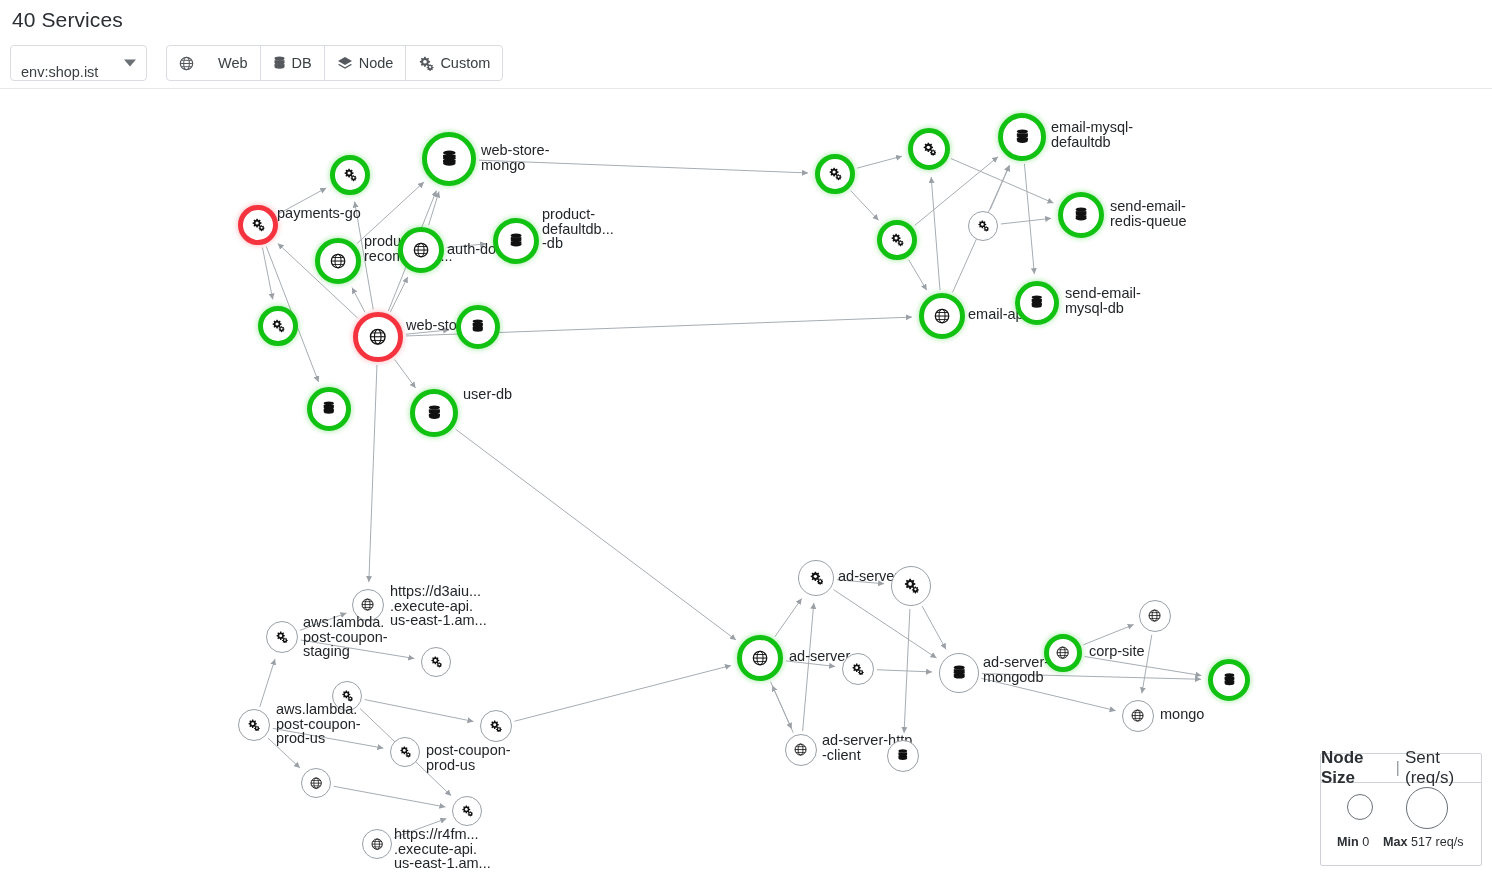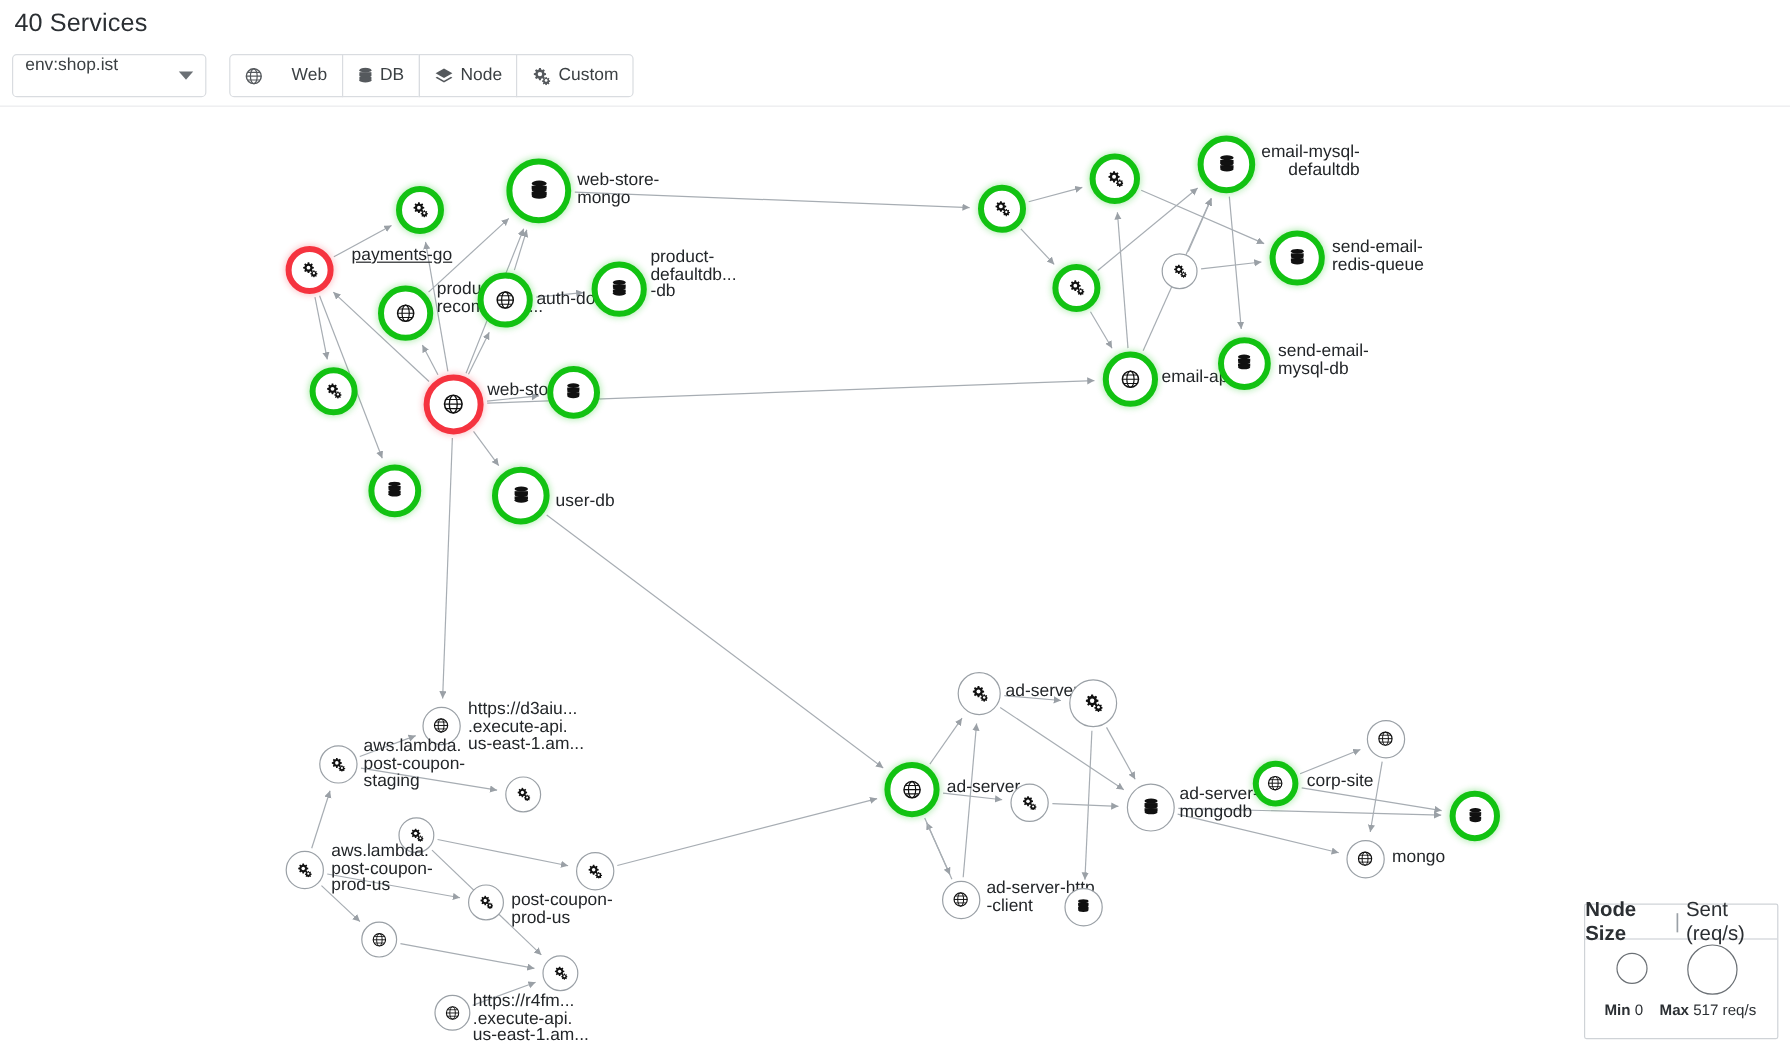--- a/index.html
+++ b/index.html
@@ -14,22 +14,22 @@
 
   
   .header { position:absolute; left:0; top:0; width:1492px; height:89px; background:#fff; }
   .page-title {
     position:absolute; left:12px; top:8px;
     font-size:21px; color:#2b2f33; font-weight:400; letter-spacing:.1px;
   }
   .toolbar { position:absolute; left:10px; top:45px; display:flex; align-items:center; }
 
   .env-select {
-    width:162px; height:36px; border:1px solid #d9dce0; border-radius:4px;
-    background:#fff; display:flex; align-items:flex-start; padding:0 10px;
+    width:137px; height:36px; border:1px solid #d9dce0; border-radius:4px;
+    background:#fff; display:flex; align-items:flex-end; padding:0 10px;
     font-size:14.5px; color:#3b4043; position:relative; cursor:pointer;
   }
   .env-select .caret {
     position:absolute; right:10px; top:50%; transform:translateY(-50%);
     width:0;height:0;border-left:6px solid transparent;border-right:6px solid transparent;
     border-top:7px solid #6b7075;
   }
 
   .btn-group { display:flex; margin-left:19px; }
   .fbtn {
@@ -260,21 +260,21 @@
         <div class="node err" style="left: 258px; top: 136px; width: 40px; height: 40px;">
           <span>
             <svg width="14" height="13.16" viewBox="0 0 16 15">
               <path fill="#111" d="M6.2 0.7 l1.5 0 l.25 1.3 l1.0 .42 l1.07-.77 l1.06 1.06 l-.77 1.07 l.42 1.0 l1.3 .25 l0 1.5 l-1.3 .25 l-.42 1.0 l.77 1.07 l-1.06 1.06 l-1.07-.77 l-1.0 .42 l-.25 1.3 l-1.5 0 l-.25-1.3 l-1.0-.42 l-1.07 .77 l-1.06-1.06 l.77-1.07 l-.42-1.0 l-1.3-.25 l0-1.5 l1.3-.25 l.42-1.0 l-.77-1.07 l1.06-1.06 l1.07 .77 l1.0-.42 Z"></path>
               <circle cx="6.95" cy="5.75" r="1.8" fill="#fff"></circle>
               <path fill="#111" d="M11.6 8.2 l1.0 0 l.17 .87 l.67 .28 l.72-.52 l.71 .71 l-.52 .72 l.28 .67 l.87 .17 l0 1.0 l-.87 .17 l-.28 .67 l.52 .72 l-.71 .71 l-.72-.52 l-.67 .28 l-.17 .87 l-1.0 0 l-.17-.87 l-.67-.28 l-.72 .52 l-.71-.71 l.52-.72 l-.28-.67 l-.87-.17 l0-1.0 l.87-.17 l.28-.67 l-.52-.72 l.71-.71 l.72 .52 l.67-.28 Z"></path>
               <circle cx="12.1" cy="11.05" r="1.1" fill="#fff"></circle>
             </svg>
           </span>
         </div>
-        <div class="nlabel" style="left: 293px; top: 117px; text-decoration: underline;">payments-go</div>
+        <div class="nlabel" style="left: 277px; top: 117px;">payments-go</div>
         <div class="node ok" style="left: 338px; top: 172px; width: 46px; height: 46px;">
           <span>
             <svg width="16.099999999999998" height="16.099999999999998" viewBox="0 0 16 16">
               <circle cx="8" cy="8" r="6.7" fill="none" stroke="#111" stroke-width="1.2"></circle>
               <ellipse cx="8" cy="8" rx="3" ry="6.7" fill="none" stroke="#111" stroke-width="1"></ellipse>
               <line x1="1.3" y1="8" x2="14.7" y2="8" stroke="#111" stroke-width="1"></line>
               <line x1="2.5" y1="4.5" x2="13.5" y2="4.5" stroke="#111" stroke-width=".9"></line>
               <line x1="2.5" y1="11.5" x2="13.5" y2="11.5" stroke="#111" stroke-width=".9"></line>
             </svg>
           </span>
@@ -355,21 +355,21 @@
           <span>
             <svg width="14.783999999999997" height="16.799999999999997" viewBox="0 0 14 16">
               <ellipse cx="7" cy="2.4" rx="5.3" ry="2" fill="#111"></ellipse>
               <rect x="1.7" y="4.1" width="10.6" height="2.4" fill="#111"></rect>
               <ellipse cx="7" cy="7.0" rx="5.3" ry="2" fill="#111"></ellipse>
               <rect x="1.7" y="8.3" width="10.6" height="2.4" fill="#111"></rect>
               <ellipse cx="7" cy="11.3" rx="5.3" ry="2" fill="#111"></ellipse>
             </svg>
           </span>
         </div>
-        <div class="nlabel" style="left: 463px; top: 322px;">user-db</div>
+        <div class="nlabel" style="left: 463px; top: 298px;">user-db</div>
         <div class="node ok" style="left: 835px; top: 85px; width: 40px; height: 40px;">
           <span>
             <svg width="14" height="13.16" viewBox="0 0 16 15">
               <path fill="#111" d="M6.2 0.7 l1.5 0 l.25 1.3 l1.0 .42 l1.07-.77 l1.06 1.06 l-.77 1.07 l.42 1.0 l1.3 .25 l0 1.5 l-1.3 .25 l-.42 1.0 l.77 1.07 l-1.06 1.06 l-1.07-.77 l-1.0 .42 l-.25 1.3 l-1.5 0 l-.25-1.3 l-1.0-.42 l-1.07 .77 l-1.06-1.06 l.77-1.07 l-.42-1.0 l-1.3-.25 l0-1.5 l1.3-.25 l.42-1.0 l-.77-1.07 l1.06-1.06 l1.07 .77 l1.0-.42 Z"></path>
               <circle cx="6.95" cy="5.75" r="1.8" fill="#fff"></circle>
               <path fill="#111" d="M11.6 8.2 l1.0 0 l.17 .87 l.67 .28 l.72-.52 l.71 .71 l-.52 .72 l.28 .67 l.87 .17 l0 1.0 l-.87 .17 l-.28 .67 l.52 .72 l-.71 .71 l-.72-.52 l-.67 .28 l-.17 .87 l-1.0 0 l-.17-.87 l-.67-.28 l-.72 .52 l-.71-.71 l.52-.72 l-.28-.67 l-.87-.17 l0-1.0 l.87-.17 l.28-.67 l-.52-.72 l.71-.71 l.72 .52 l.67-.28 Z"></path>
               <circle cx="12.1" cy="11.05" r="1.1" fill="#fff"></circle>
             </svg>
           </span>
         </div>
@@ -387,21 +387,21 @@
           <span>
             <svg width="14.783999999999997" height="16.799999999999997" viewBox="0 0 14 16">
               <ellipse cx="7" cy="2.4" rx="5.3" ry="2" fill="#111"></ellipse>
               <rect x="1.7" y="4.1" width="10.6" height="2.4" fill="#111"></rect>
               <ellipse cx="7" cy="7.0" rx="5.3" ry="2" fill="#111"></ellipse>
               <rect x="1.7" y="8.3" width="10.6" height="2.4" fill="#111"></rect>
               <ellipse cx="7" cy="11.3" rx="5.3" ry="2" fill="#111"></ellipse>
             </svg>
           </span>
         </div>
-        <div class="nlabel" style="left: 1051px; top: 31px; text-align: right;">email-mysql-
+        <div class="nlabel" style="left: 1051px; top: 31px;">email-mysql-
 defaultdb</div>
         <div class="node ok" style="left: 897px; top: 151px; width: 40px; height: 40px;">
           <span>
             <svg width="14" height="13.16" viewBox="0 0 16 15">
               <path fill="#111" d="M6.2 0.7 l1.5 0 l.25 1.3 l1.0 .42 l1.07-.77 l1.06 1.06 l-.77 1.07 l.42 1.0 l1.3 .25 l0 1.5 l-1.3 .25 l-.42 1.0 l.77 1.07 l-1.06 1.06 l-1.07-.77 l-1.0 .42 l-.25 1.3 l-1.5 0 l-.25-1.3 l-1.0-.42 l-1.07 .77 l-1.06-1.06 l.77-1.07 l-.42-1.0 l-1.3-.25 l0-1.5 l1.3-.25 l.42-1.0 l-.77-1.07 l1.06-1.06 l1.07 .77 l1.0-.42 Z"></path>
               <circle cx="6.95" cy="5.75" r="1.8" fill="#fff"></circle>
               <path fill="#111" d="M11.6 8.2 l1.0 0 l.17 .87 l.67 .28 l.72-.52 l.71 .71 l-.52 .72 l.28 .67 l.87 .17 l0 1.0 l-.87 .17 l-.28 .67 l.52 .72 l-.71 .71 l-.72-.52 l-.67 .28 l-.17 .87 l-1.0 0 l-.17-.87 l-.67-.28 l-.72 .52 l-.71-.71 l.52-.72 l-.28-.67 l-.87-.17 l0-1.0 l.87-.17 l.28-.67 l-.52-.72 l.71-.71 l.72 .52 l.67-.28 Z"></path>
               <circle cx="12.1" cy="11.05" r="1.1" fill="#fff"></circle>
             </svg>
           </span>

